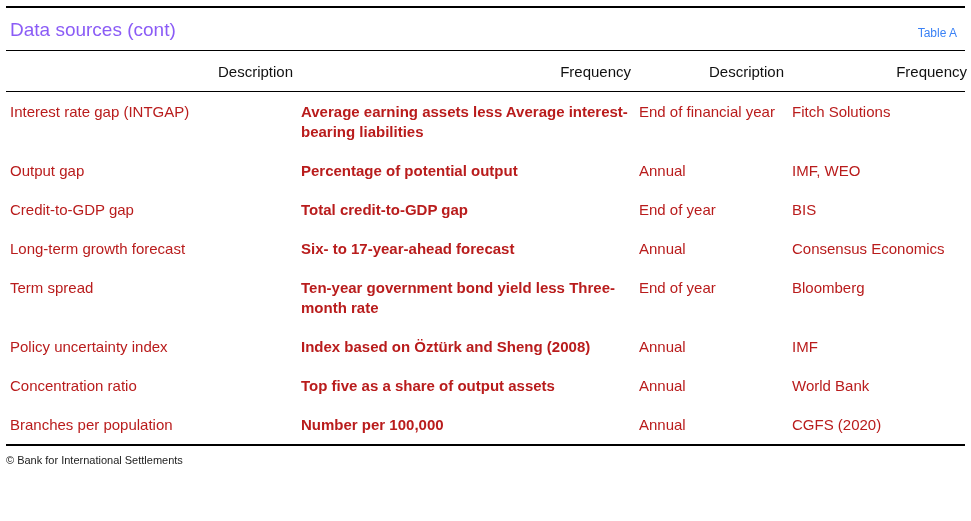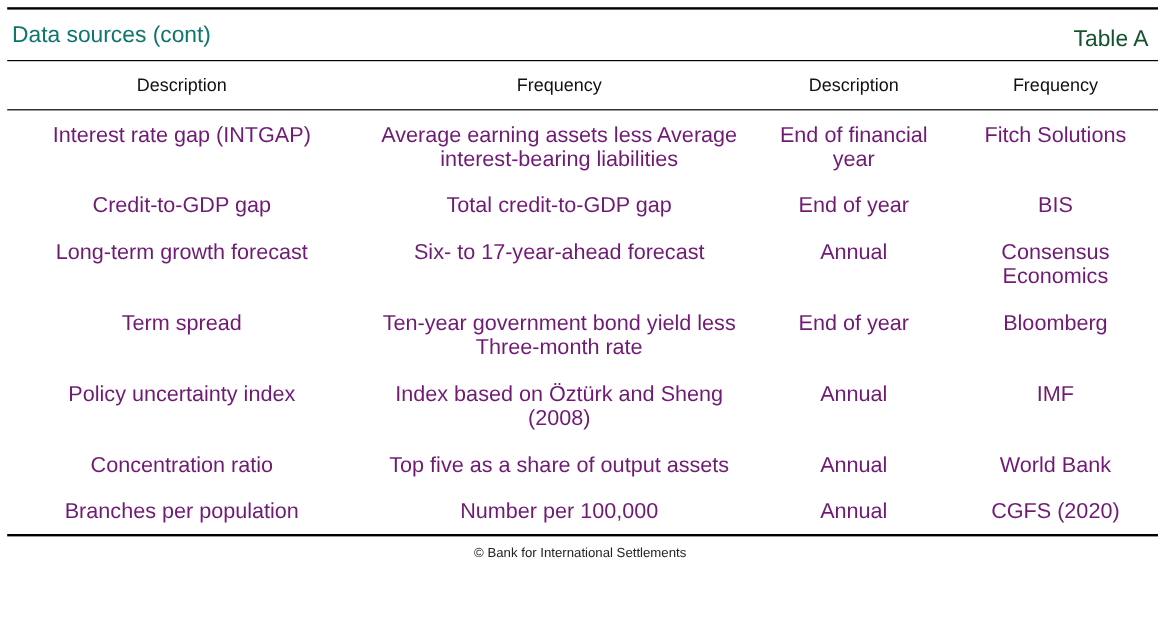--- a/index.html
+++ b/index.html
@@ -38,60 +38,60 @@
     display: flex;
     align-items: flex-end;
     justify-content: space-between;
     padding: 10px 4px 8px 4px;
     height: 42px;
     box-sizing: border-box;
   }
   .title {
     font-size: 19px;
     line-height: 24px;
-    color: #0f766e;
+    color: #8b5cf6;
     font-weight: 400;
   }
   .table-label {
-    font-size: 19px;
+    font-size: 12px;
     line-height: 18px;
-    color: #14532d;
+    color: #3b82f6;
     padding-right: 4px;
   }
   table.data {
     width: 100%;
     border-collapse: collapse;
     table-layout: fixed;
   }
   table.data th {
     font-weight: 400;
     font-size: 15px;
     line-height: 19px;
     padding: 11px 4px 10px 4px;
-    text-align: center;
+    text-align: right;
     vertical-align: top;
     color: #111111;
   }
   table.data td {
-    font-size: 18px;
+    font-size: 15px;
     line-height: 20px;
     padding: 10px 4px 9px 4px;
-    text-align: center;
+    text-align: left;
     vertical-align: top;
-    color: #701a75;
+    color: #b91c1c;
   }
   th.c0, td.c0 { width: 283px; padding-left: 10px; }
-  th.c1, td.c1 { width: 330px; padding-left: 4px; }
+  th.c1, td.c1 { width: 330px; padding-left: 4px; font-weight: bold; }
   th.c2, td.c2 { width: 145px; }
   th.c3, td.c3 { width: 175px; }
   th.c1 { text-align: center; }
   th.c2 { text-align: center; }
   th.c3 { text-align: center; }
   .footer {
-    text-align: center;
+    text-align: left;
     font-size: 11px;
     line-height: 14px;
     color: #222222;
     padding: 7px 4px 0 0;
   }
 </style>
 </head>
 <body>
 
 <div class="page">
@@ -118,20 +118,26 @@
 
   <div class="rule-mid"></div>
 
   <table class="data">
     <tbody>
       <tr>
         <td class="c0">Interest rate gap (INTGAP)</td>
         <td class="c1">Average earning assets less Average interest-bearing liabilities</td>
         <td class="c2">End of financial year</td>
         <td class="c3">Fitch Solutions</td>
+      </tr>
+      <tr>
+        <td class="c0">Output gap</td>
+        <td class="c1">Percentage of potential output</td>
+        <td class="c2">Annual</td>
+        <td class="c3">IMF, WEO</td>
       </tr>
       <tr>
         <td class="c0">Credit-to-GDP gap</td>
         <td class="c1">Total credit-to-GDP gap</td>
         <td class="c2">End of year</td>
         <td class="c3">BIS</td>
       </tr>
       <tr>
         <td class="c0">Long-term growth forecast</td>
         <td class="c1">Six- to 17-year-ahead forecast</td>

